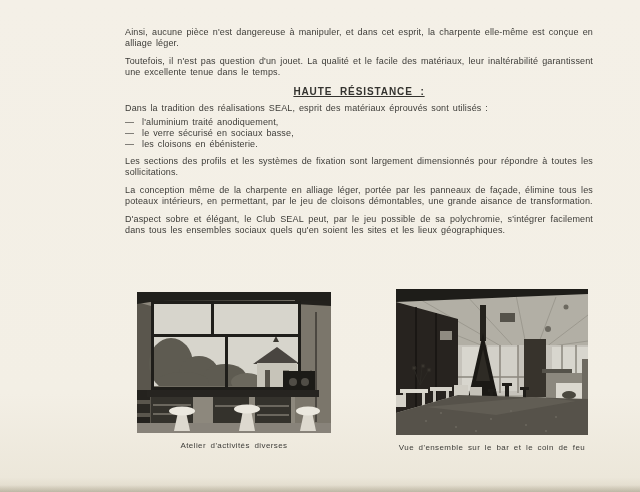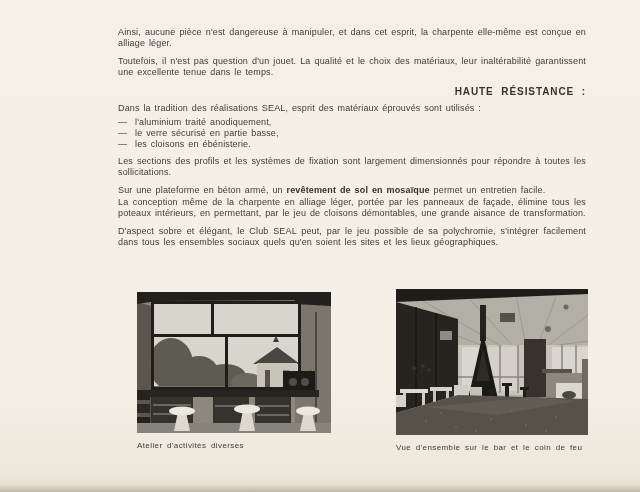--- a/index.html
+++ b/index.html
@@ -11,96 +11,97 @@
     overflow: hidden;
     color: #3d3c38;
   }
   .page {
     position: absolute;
     inset: 0;
     background: linear-gradient(180deg, #f4f0e7 0%, #f3efe5 80%, #ece7da 97%, #ddd7c6 100%);
   }
   .text-column {
     position: absolute;
-    left: 118px;
+    left: 125px;
     top: 27px;
     width: 468px;
     font-size: 9px;
     line-height: 11px;
     letter-spacing: 0.15px;
     word-spacing: 1.2px;
     text-align: justify;
   }
   .text-column p { margin-bottom: 7px; }
   p.tight { margin-bottom: 3px; }
   p.tighter { margin-bottom: 1px; }
   h3 {
     font-size: 10px;
     font-weight: bold;
     color: #34332f;
     letter-spacing: 0.9px;
     word-spacing: 4px;
     margin: 8px 0 6px 0;
-    text-align: right;
+    text-align: center;
+    text-decoration: underline;
   }
   .bullets { margin-bottom: 6px; }
   .bullet { display: flex; margin-bottom: 0; }
   .bullet .dash { width: 17px; flex: 0 0 17px; }
   strong { font-weight: bold; color: #343330; }
   figure { position: absolute; }
   #figure-atelier { left: 137px; top: 292px; width: 194px; }
   #figure-bar     { left: 396px; top: 289px; width: 192px; }
   figure svg { display: block; }
   figcaption {
     margin-top: 8px;
     font-size: 8px;
     line-height: 9px;
+    text-align: center;
     letter-spacing: 0.4px;
     word-spacing: 2px;
     color: #3d3c38;
     white-space: nowrap;
   }
   .page-bottom-edge {
     position: absolute;
     left: 0; right: 0; bottom: 0; height: 7px;
     background: linear-gradient(180deg, rgba(120,110,85,0) 0%, rgba(110,100,78,0.28) 100%);
   }
 </style>
 </head>
 <body>
 
 <div class="page">
 
   <div class="text-column">
 
     <p>Ainsi, aucune pièce n'est dangereuse à manipuler, et dans cet esprit, la charpente elle-même est conçue en alliage léger.</p>
-    <p>Toutefois, il n'est pas question d'un jouet. La qualité et le choix des matériaux, leur inaltérabilité garantissent une excellente tenue dans le temps.</p>
+    <p>Toutefois, il n'est pas question d'un jouet. La qualité et le facile des matériaux, leur inaltérabilité garantissent une excellente tenue dans le temps.</p>
 
     <h3>HAUTE RÉSISTANCE :</h3>
 
     <p class="tight">Dans la tradition des réalisations SEAL, esprit des matériaux éprouvés sont utilisés :</p>
 
     <div class="bullets">
       <div class="bullet">
         <span class="dash">—</span>
         <span>l'aluminium traité anodiquement,</span>
       </div>
       <div class="bullet">
         <span class="dash">—</span>
-        <span>le verre sécurisé en partie basse,</span>
+        <span>le verre sécurisé en sociaux basse,</span>
       </div>
       <div class="bullet">
         <span class="dash">—</span>
         <span>les cloisons en ébénisterie.</span>
       </div>
     </div>
 
     <p>Les sections des profils et les systèmes de fixation sont largement dimensionnés pour répondre à toutes les sollicitations.</p>
 
-    <p class="tighter"><span>Sur une plateforme en béton armé, un </span><strong>revêtement de sol en mosaïque</strong><span> permet un entretien facile.</span></p>
 
 
     <p>La conception même de la charpente en alliage léger, portée par les panneaux de façade, élimine tous les poteaux intérieurs, en permettant, par le jeu de cloisons démontables, une grande aisance de transformation.</p>
     <p>D'aspect sobre et élégant, le Club SEAL peut, par le jeu possible de sa polychromie, s'intégrer facilement dans tous les ensembles sociaux quels qu'en soient les sites et les lieux géographiques.</p>
 
   </div>
 
   <figure id="figure-atelier">
     <svg width="194" height="141" viewBox="0 0 194 141" role="img">
 

